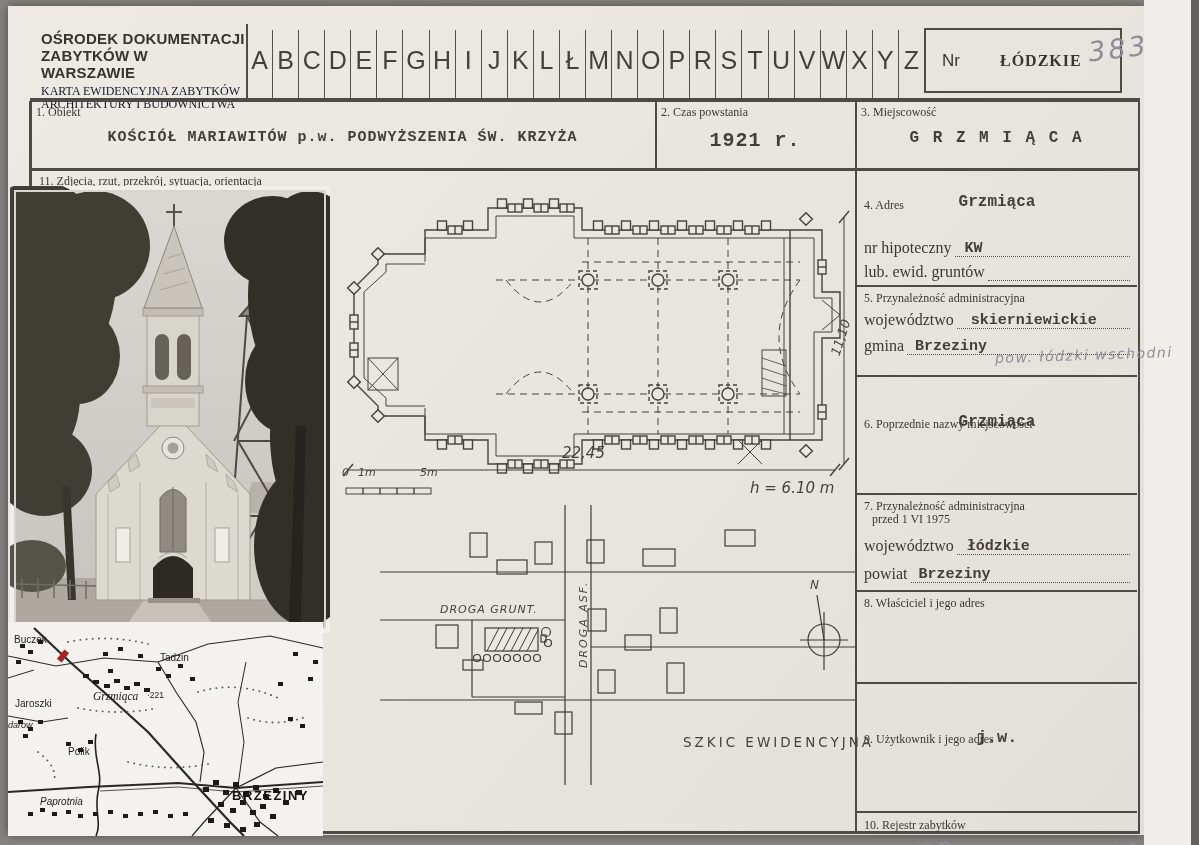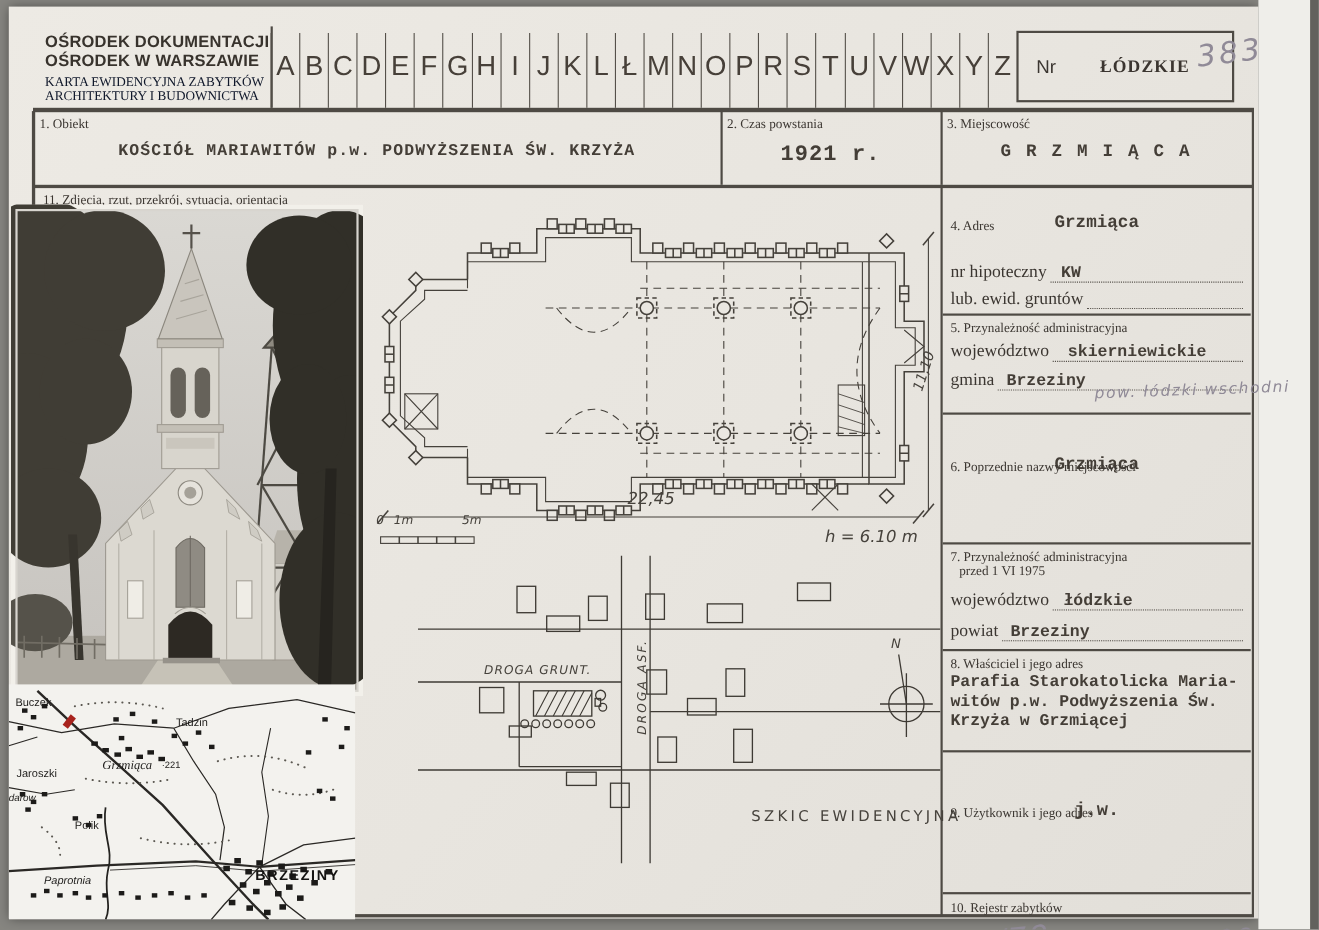--- a/index.html
+++ b/index.html
@@ -40,21 +40,21 @@
   svg.art{position:absolute}
 </style>
 </head>
 <body>
 
 <div class="paper"></div>
 <div class="pagewhite"></div>
 
 <div class="orgbox">
   <div class="orgline" style="margin-top:6px">OŚRODEK DOKUMENTACJI</div>
-  <div class="orgline">OŚRODEK W WARSZAWIE</div>
+  <div class="orgline">ZABYTKÓW W WARSZAWIE</div>
   <div class="cardline" style="margin-top:4px">KARTA EWIDENCYJNA ZABYTKÓW</div>
   <div class="cardline">ARCHITEKTURY I BUDOWNICTWA</div>
 </div>
 
 <div class="alpha">
     <div class="alpha-cell">A</div>
     <div class="alpha-cell">B</div>
     <div class="alpha-cell">C</div>
     <div class="alpha-cell">D</div>
     <div class="alpha-cell">E</div>
@@ -303,21 +303,21 @@
     <rect x="16" y="316" width="85" height="6" stroke-width="1"></rect>
     <line x1="33" y1="316" x2="33" y2="322"></line>
       <line x1="50" y1="316" x2="50" y2="322"></line>
     <line x1="67" y1="316" x2="67" y2="322"></line>
       <line x1="84" y1="316" x2="84" y2="322"></line>
     <line x1="514" y1="45" x2="514" y2="292" stroke-width="1"></line>
     <line x1="509" y1="51" x2="519" y2="39"></line>
       <line x1="509" y1="298" x2="519" y2="286"></line>
   </g>
 </svg>
-<span class="abs draw" style="left:562px;top:444px;width:60px;text-align:center;font-size:15px;font-style:italic">22,45</span>
+<span class="abs draw" style="left:562px;top:444px;width:60px;text-align:left;font-size:15px;font-style:italic">22,45</span>
 <span class="abs draw" style="left:750px;top:479px;font-size:15px;font-style:italic">h = 6.10 m</span>
 <span class="abs draw" style="left:822px;top:330px;font-size:13px;font-style:italic;transform:rotate(-72deg)">11,10</span>
 <span class="abs draw" style="left:342px;top:466px;font-size:11px;font-style:italic">0</span>
 <span class="abs draw" style="left:358px;top:466px;font-size:11px;font-style:italic">1m</span>
 <span class="abs draw" style="left:420px;top:466px;font-size:11px;font-style:italic">5m</span>
 
 <svg class="art" style="left:380px;top:505px" width="475" height="280" viewBox="0 0 475 280">
   <g stroke="#3e3a34" stroke-width="1.2" fill="none">
     <line x1="185" y1="0" x2="185" y2="280"></line>
       <line x1="211" y1="0" x2="211" y2="280"></line>
@@ -524,25 +524,20 @@
     <div class="frow" style="top:70px">
       <span class="flabel">powiat</span>
       <span class="dots">
           <span class="typedover typed" style="left:8px">Brzeziny</span>
         </span>
     </div>
   </div>
 
   <div class="sec" style="height:90px">
     <span class="lbl" style="left:7px;top:4px">8. Właściciel i jego adres</span>
-    <div style="position:absolute;left:7px;top:20px">
-      <span class="typed" style="display:block;font-size:15px;line-height:17.5px">Parafia Starokatolicka Maria-</span>
-      <span class="typed" style="display:block;font-size:15px;line-height:17.5px">witów p.w. Podwyższenia Św.</span>
-      <span class="typed" style="display:block;font-size:15px;line-height:17.5px">Krzyża w Grzmiącej</span>
-    </div>
   </div>
 
   <div class="sec" style="height:83px">
     <span class="lbl" style="left:7px;top:4px">9. Użytkownik i jego adres</span>
     <span class="typed ctr" style="margin-top:44px;font-size:17px">j.w.</span>
   </div>
 
   <div class="sec" style="height:132px">
     <span class="lbl" style="left:7px;top:5px">10. Rejestr zabytków</span>
 

